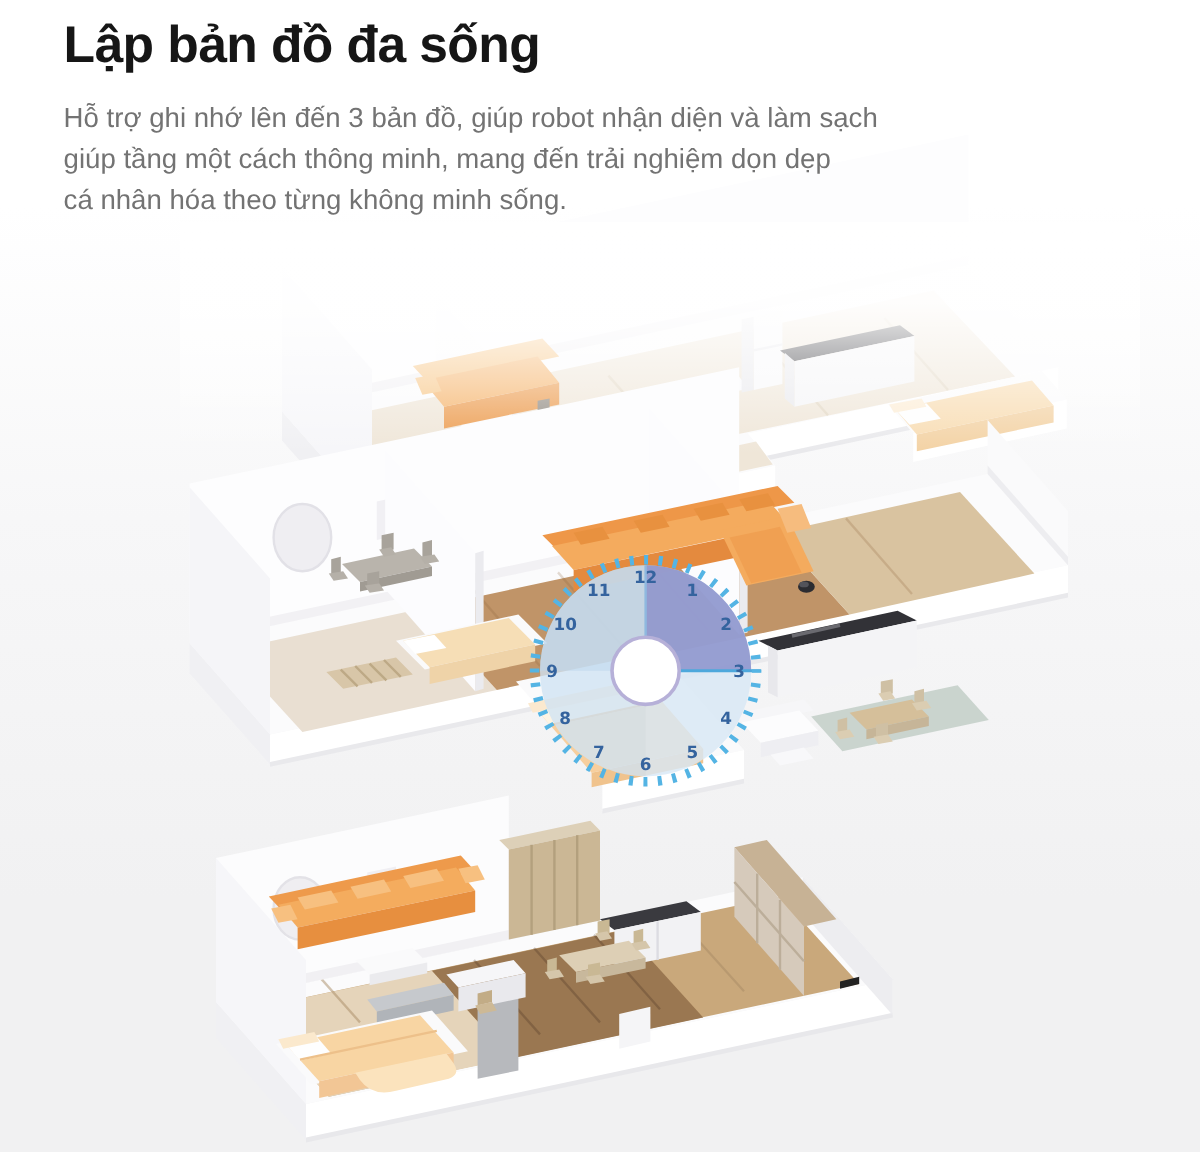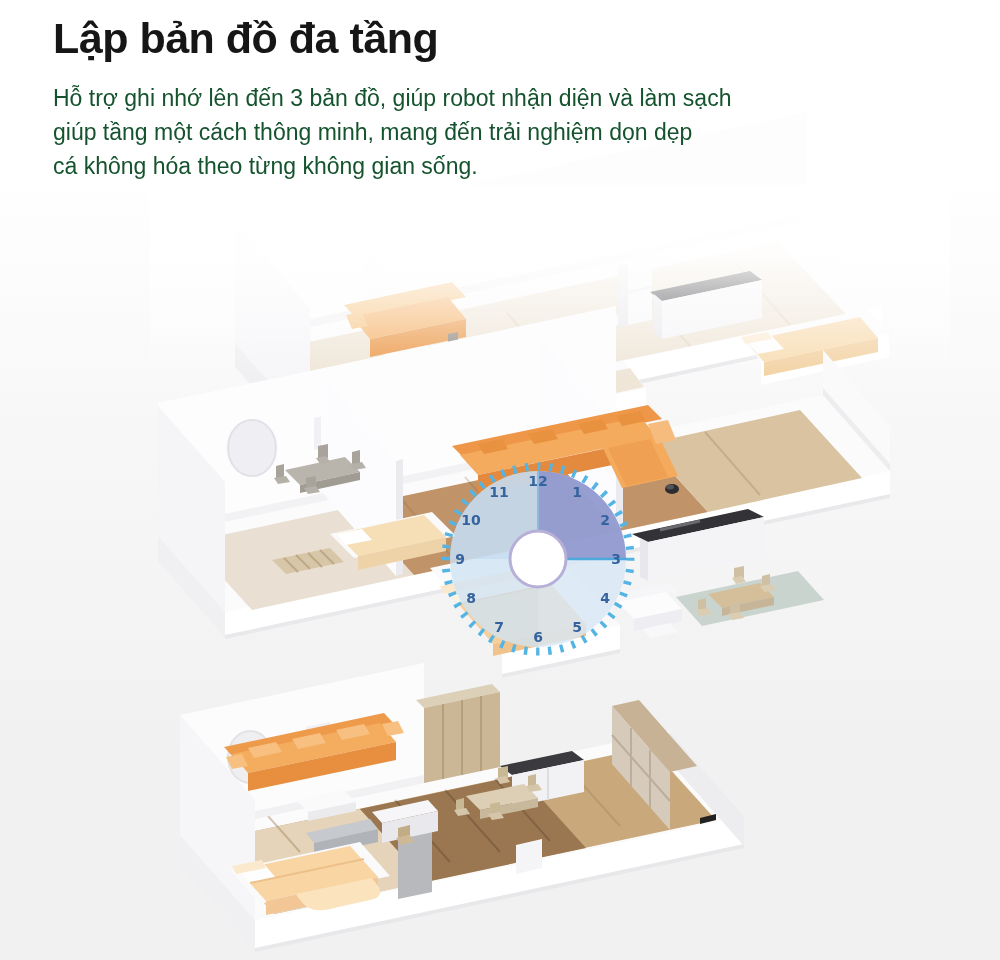--- a/index.html
+++ b/index.html
@@ -8,39 +8,39 @@
     font-family:"Liberation Sans","DejaVu Sans",sans-serif;
     background:linear-gradient(180deg,#ffffff 0%,#ffffff 18%,#f7f7f8 45%,#f1f1f2 78%,#f1f1f2 100%);
     overflow:hidden;
   }
   .page{position:relative;width:1000px;height:960px;}
   .copy{position:absolute;left:53px;top:14px;z-index:5;width:900px;}
   .title{
     font-size:43px;font-weight:700;color:#161616;letter-spacing:-0.5px;
     margin:0 0 18px 0;line-height:1.15;
   }
-  .desc{font-size:23px;color:#14532d;line-height:34px;font-weight:400;}
+  .desc{font-size:23px;color:#737373;line-height:34px;font-weight:400;}
   .desc div{white-space:nowrap;}
   .scene{position:absolute;left:0;top:0;width:1000px;height:960px;z-index:1;}
   .clock-num{
     font-family:"DejaVu Sans","Liberation Sans",sans-serif;
     font-size:14px;font-weight:600;fill:#34639e;
   }
 </style>
 </head>
 <body>
 
 <div class="page">
 
   <div class="copy">
-    <h1 class="title">Lập bản đồ đa tầng</h1>
+    <h1 class="title">Lập bản đồ đa sống</h1>
     <div class="desc">
       <div>Hỗ trợ ghi nhớ lên đến 3 bản đồ, giúp robot nhận diện và làm sạch</div>
       <div>giúp tầng một cách thông minh, mang đến trải nghiệm dọn dẹp</div>
-      <div>cá không hóa theo từng không gian sống.</div>
+      <div>cá nhân hóa theo từng không minh sống.</div>
     </div>
   </div>
 
   <svg class="scene" viewBox="0 0 1000 960">
     <defs>
       <linearGradient id="fadeTop" x1="0" y1="185" x2="0" y2="378" gradientUnits="userSpaceOnUse">
         <stop offset="0" stop-color="#ffffff" stop-opacity="1"></stop>
         <stop offset="0.35" stop-color="#ffffff" stop-opacity="0.92"></stop>
         <stop offset="0.7" stop-color="#ffffff" stop-opacity="0.45"></stop>
         <stop offset="1" stop-color="#ffffff" stop-opacity="0"></stop>

